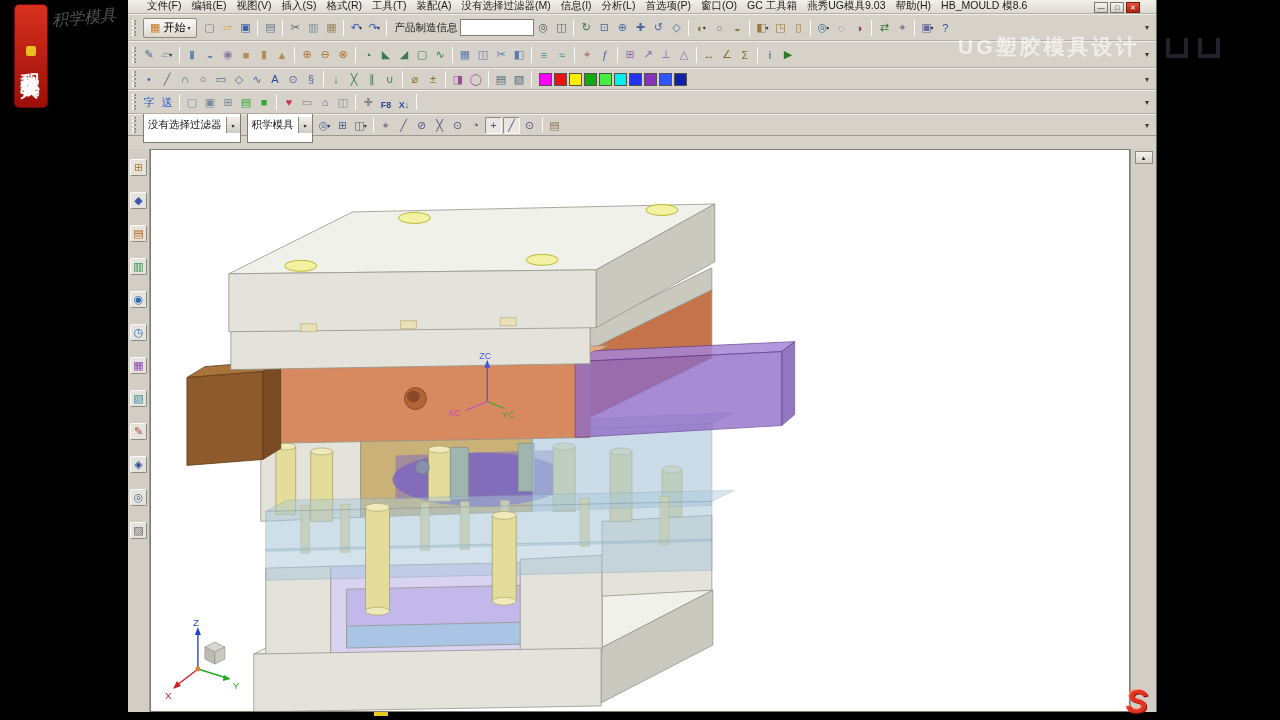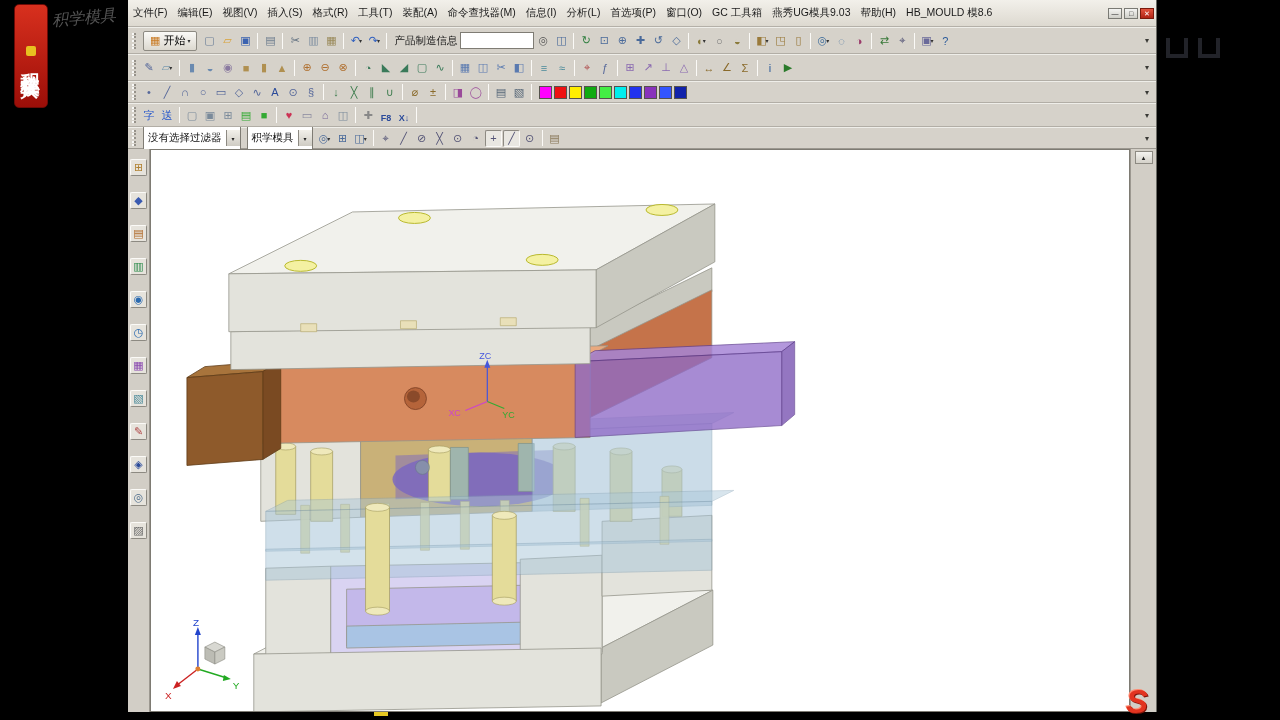--- a/index.html
+++ b/index.html
@@ -15,22 +15,22 @@
   .brand-banner .btext { writing-mode:vertical-rl; text-orientation:upright; color:#fff;
     font-family:"DejaVu Serif","Liberation Serif",serif; font-weight:bold; font-size:19px; letter-spacing:2px; }
   .brand-script { position:absolute; left:52px; top:8px; z-index:4; color:rgba(165,165,165,.5);
     font-family:"DejaVu Serif","Liberation Serif",serif; font-style:italic; font-size:16px; transform:rotate(-5deg); }
 
   
   #app { position:absolute; left:128px; top:0; width:1029px; height:712px; background:#d6d2ca;
     border-right:1px solid #6a6a64; }
 
   
-  .menubar { display:flex; align-items:center; height:27px; background:linear-gradient(#f2f0ea,#ddd9d0);
-    border-bottom:1px solid #b4b0a8; padding:0 0; }
+  .menubar { display:flex; align-items:flex-end; height:14px; background:linear-gradient(#f2f0ea,#ddd9d0);
+    border-bottom:1px solid #b4b0a8; padding:0 14px; }
   .menu-item { font-size:10.5px; color:#1a1a1a; padding:0 5px; white-space:nowrap; cursor:default; }
   .winbtns { margin-left:auto; display:flex; gap:2px; padding-right:2px; }
   .winbtn { width:14px; height:11px; border:1px solid #7a7a74; background:linear-gradient(#f4f4f2,#cfcfc8);
     font-size:7px; line-height:9px; text-align:center; color:#222; }
   .winbtn.close { background:linear-gradient(#e2543e,#b02414); color:#fff; border-color:#7a1a0c; }
 
   
   .tbrow { display:flex; align-items:center; background:#d6d2ca; border-top:1px solid #efeee9;
     border-bottom:1px solid #b2aea6; padding:0 3px; position:relative; }
   .row1 { height:27px; } .row2 { height:27px; } .row3 { height:22px; } .row4 { height:24px; }
@@ -115,21 +115,21 @@
 
     <div class="menubar">
       <nav id="menus" class="icons">
           <span class="menu-item">文件(F)</span>
           <span class="menu-item">编辑(E)</span>
           <span class="menu-item">视图(V)</span>
           <span class="menu-item">插入(S)</span>
           <span class="menu-item">格式(R)</span>
           <span class="menu-item">工具(T)</span>
           <span class="menu-item">装配(A)</span>
-          <span class="menu-item">命令查找器(M)</span>
+          <span class="menu-item">没有选择过滤器(M)</span>
           <span class="menu-item">信息(I)</span>
           <span class="menu-item">分析(L)</span>
           <span class="menu-item">首选项(P)</span>
           <span class="menu-item">窗口(O)</span>
           <span class="menu-item">GC 工具箱</span>
           <span class="menu-item">燕秀UG模具9.03</span>
           <span class="menu-item">帮助(H)</span>
           <span class="menu-item">HB_MOULD 模8.6</span>
         </nav>
       <div class="winbtns">
@@ -761,20 +761,21 @@
           <polygon points="80,530 72,532 73,526" fill="#22aa22"></polygon>
           <circle cx="47" cy="520" r="2.5" fill="#e08030"></circle>
           <text x="42" y="477" fill="#2244cc">Z</text>
           <text x="14" y="550" fill="#cc2222">X</text>
           <text x="82" y="540" fill="#22aa22">Y</text>
         </g>
       </svg>
     </div>
   </div>
 
+  <div class="watermark">UG塑胶模具设计</div>
   <div class="wm-frag">
       <i></i>
       <i></i>
     </div>
 
   <div class="video-tick"></div>
   <div class="logo-s">S</div>
 </div>
 
 </body></html>

